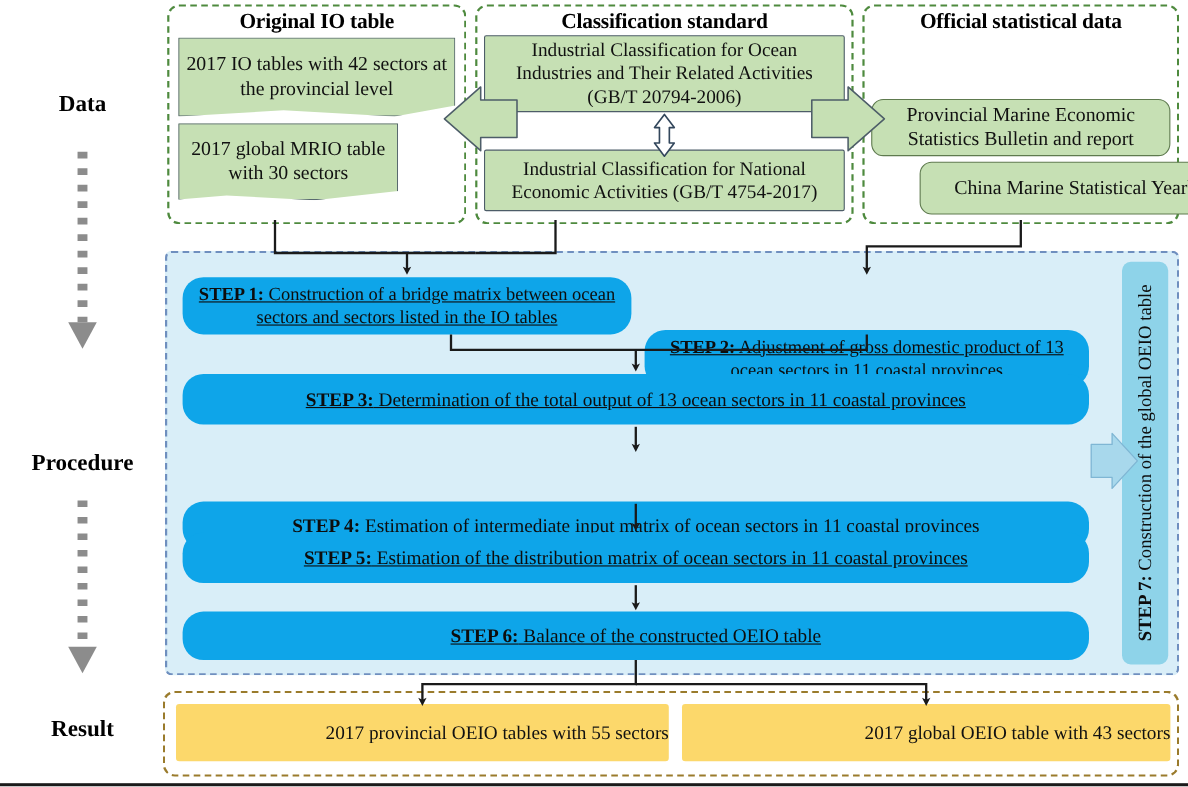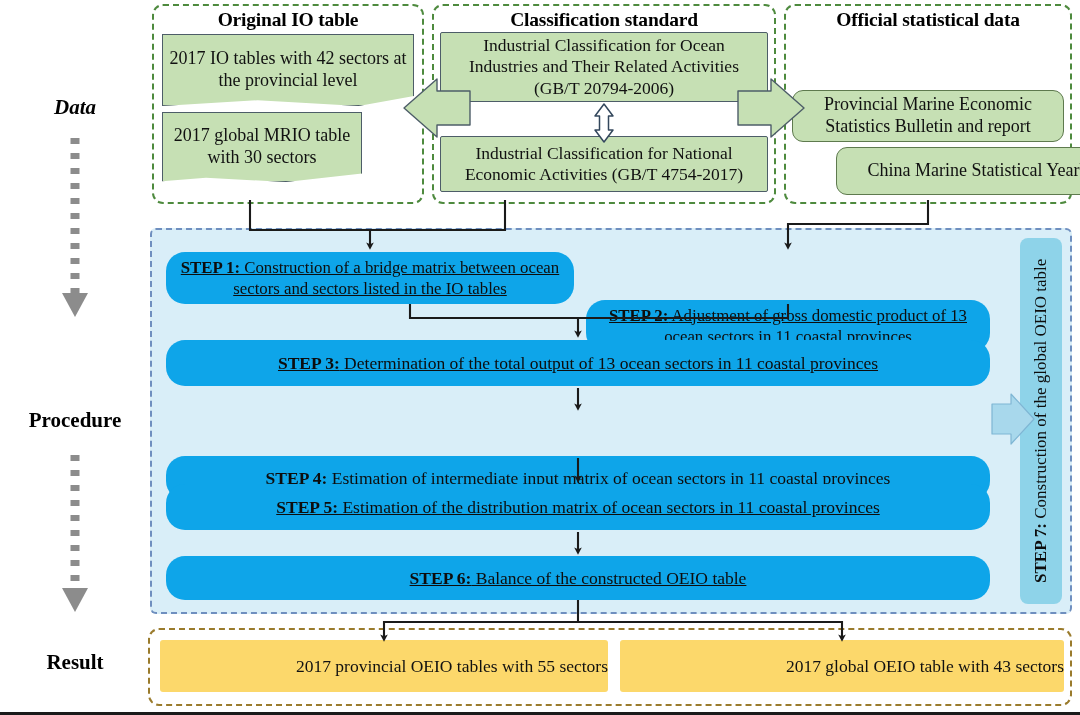--- a/index.html
+++ b/index.html
@@ -120,21 +120,21 @@
   .bottom-rule {
     position: absolute; left: 0; bottom: 0; width: 1080px; height: 3px;
     background: #1a1a1a;
   }
 </style>
 </head>
 <body>
 
 <div id="root">
 
-  <div class="rail-label" style="top:95px;font-style:italic;">Data</div>
+  <div class="rail-label" style="top:82px;">Data</div>
   <div class="rail-label" style="top:408px;">Procedure</div>
   <div class="rail-label" style="top:650px;">Result</div>
 
   <div class="group green" style="left:152px; top:4px; width:272px; height:200px;">
     <div class="group-title">Original IO table</div>
   </div>
 
   <div class="group green" style="left:432px; top:4px; width:344px; height:200px;">
     <div class="group-title">Classification standard</div>
   </div>

